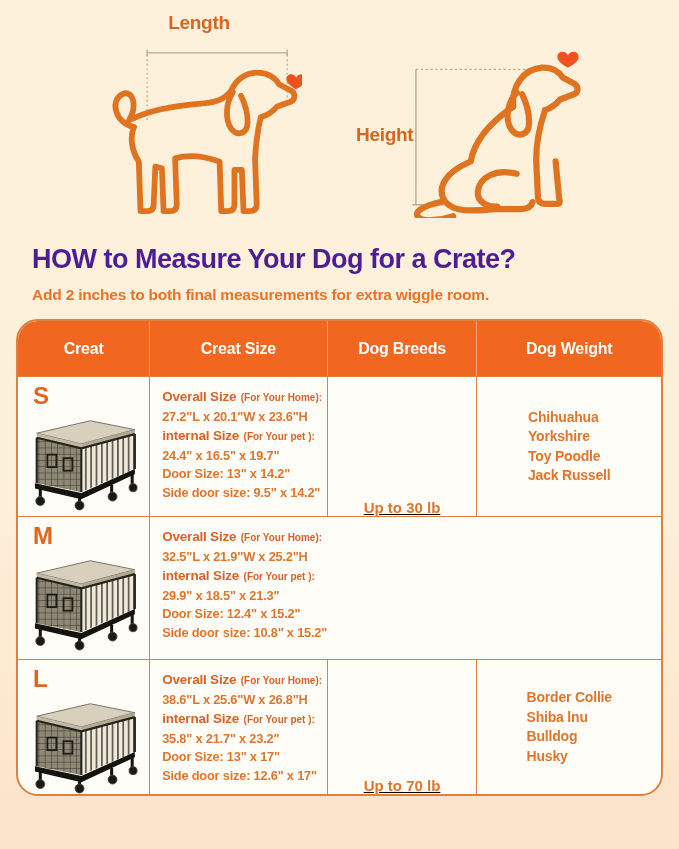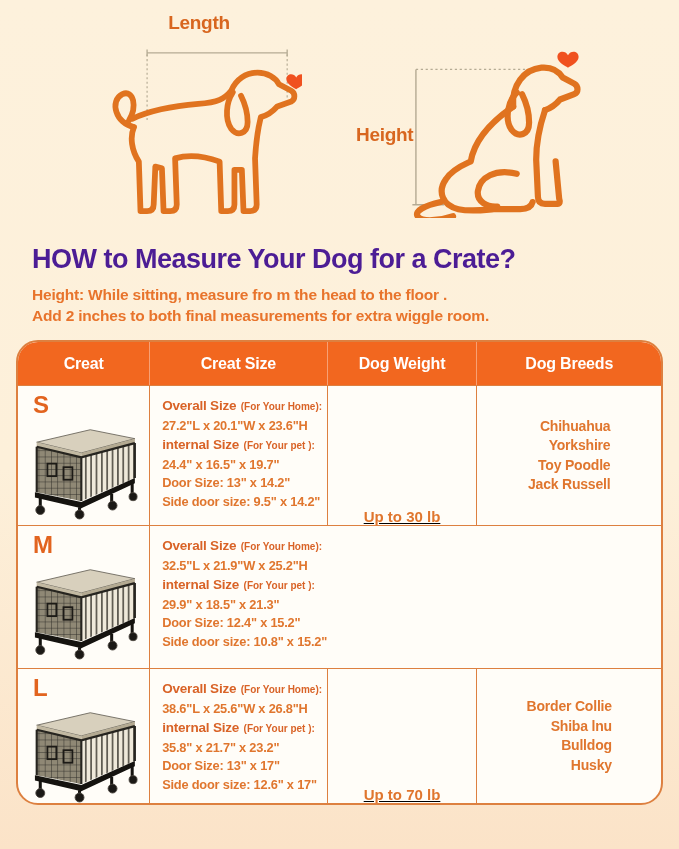--- a/index.html
+++ b/index.html
@@ -33,21 +33,21 @@
   .instructions { margin-left:32px; color:#e8742c; font-size:15.5px; font-weight:bold; }
   .instructions div { line-height:21px; white-space:nowrap; letter-spacing:-0.2px; }
   
   .size-table {
     margin:14px 16px 0 16px; width:647px;
     border:2px solid #dd8040; border-radius:22px; overflow:hidden;
     background:#fffdf8;
   }
   .thead {
     display:grid; grid-template-columns:20.4% 27.6% 23.3% 28.7%;
-    background:#f2671f; height:43px;
+    background:#f2671f; height:55px;
   }
   .thead .hcell {
     display:flex; align-items:center; justify-content:center;
     color:#ffffff; font-weight:bold; font-size:16px; letter-spacing:-0.2px;
   }
   .thead .hcell + .hcell { border-left:1px solid rgba(255,255,255,0.38); }
   .trow {
     display:grid; grid-template-columns:20.4% 27.6% 23.3% 28.7%;
     border-top:1px solid #dd8040;
   }
@@ -62,21 +62,21 @@
   .c-size { padding:10px 6px 8px 12px; }
   .szline { line-height:18.5px; white-space:nowrap; }
   .szlabel { color:#d96327; font-weight:bold; font-size:13.5px; letter-spacing:-0.2px; }
   .sznote  { color:#d96327; font-weight:bold; font-size:10px; }
   .szval   { color:#e0762e; font-weight:bold; font-size:12.8px; line-height:18.5px;
              letter-spacing:-0.2px; white-space:nowrap; }
   .c-weight { display:flex; align-items:flex-end; justify-content:center;text-decoration:underline; }
   .weight-text { color:#e0762e; font-weight:bold; font-size:15px; }
   .c-breeds { display:flex; align-items:center; justify-content:center; }
   .breeds-list div { color:#e0762e; font-weight:bold; font-size:14px; line-height:19.5px;
-                     letter-spacing:-0.2px;text-align:right; }
+                     letter-spacing:-0.2px; }
 </style>
 </head>
 <body>
 
 <svg width="0" height="0" style="position:absolute" xmlns:xlink="http://www.w3.org/1999/xlink" aria-hidden="true">
   <defs>
     <pattern id="mesh" width="7" height="7" patternUnits="userSpaceOnUse">
       <path d="M0 0H7 M0 0V7" stroke="#2e2c28" stroke-width="1.1" fill="none"></path>
     </pattern>
     <pattern id="bars" width="6" height="6" patternUnits="userSpaceOnUse">
@@ -129,31 +129,30 @@
       <path class="dogline" d="M152,140 C128,134 110,144 108,160 C107,171 118,178 130,177"></path>
       <path class="dogline" d="M66,172 C48,176 36,182 40,188 C44,195 66,193 80,188"></path>
       <path class="heart" d="M210,6 c-3,-6 -12,-5 -12,2 c0,6 10,11 12,12 c2,-1 12,-6 12,-12 c0,-7 -9,-8 -12,-2 z"></path>
     </svg>
   </div>
 </div>
 
 <h1 class="page-title">HOW to Measure Your Dog for a Crate?</h1>
 
 <div class="instructions">
-  <div>Height: While sitting, measure fro m the head to the floor .</div>
   <div>Add 2 inches to both final measurements for extra wiggle room.</div>
 </div>
 
 <div class="size-table">
 
   <div class="thead">
     <div class="hcell">Creat</div>
     <div class="hcell">Creat Size</div>
+    <div class="hcell">Dog Breeds</div>
     <div class="hcell">Dog Weight</div>
-    <div class="hcell">Dog Breeds</div>
   </div>
 
   <div class="trow row-s">
     <div class="cell c-crate">
       <span class="letter">S</span>
       <svg class="crate">
           <use href="#crate" xlink:href="#crate"></use>
         </svg>
     </div>
     <div class="cell c-size">

